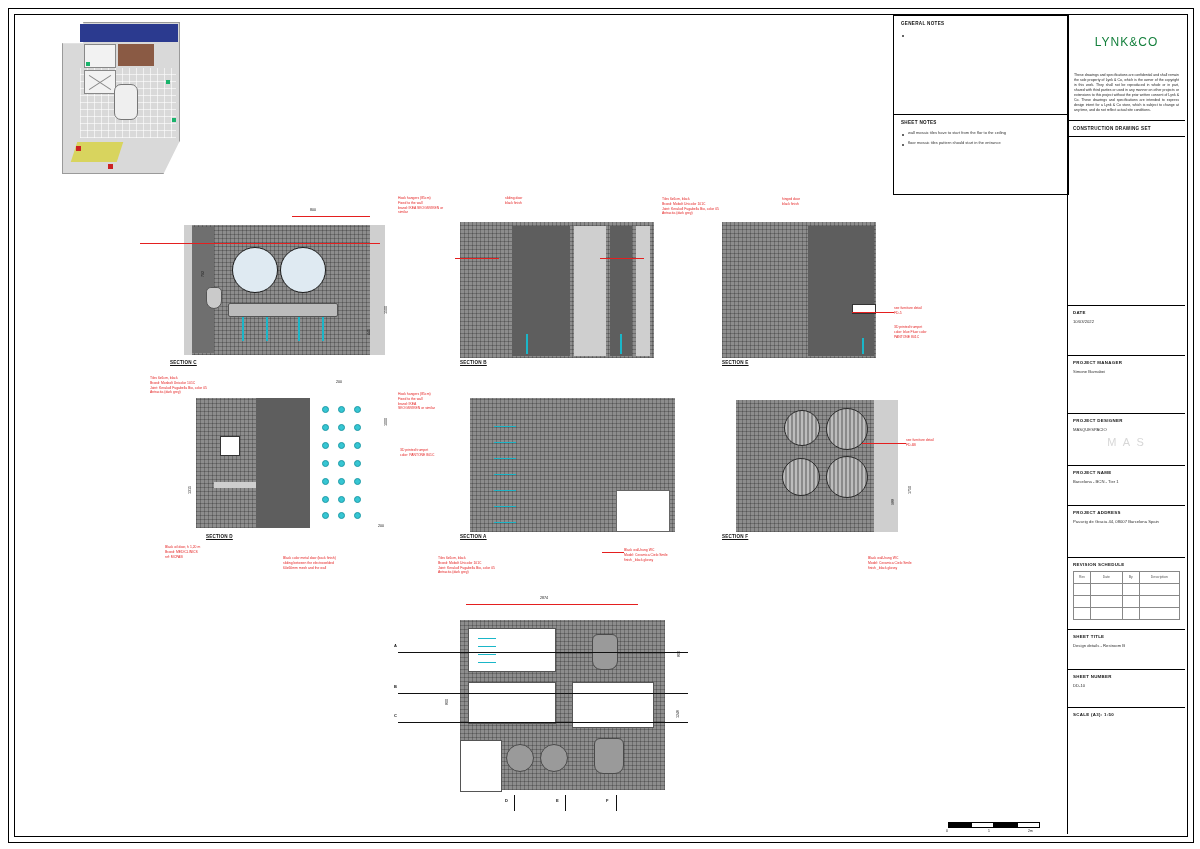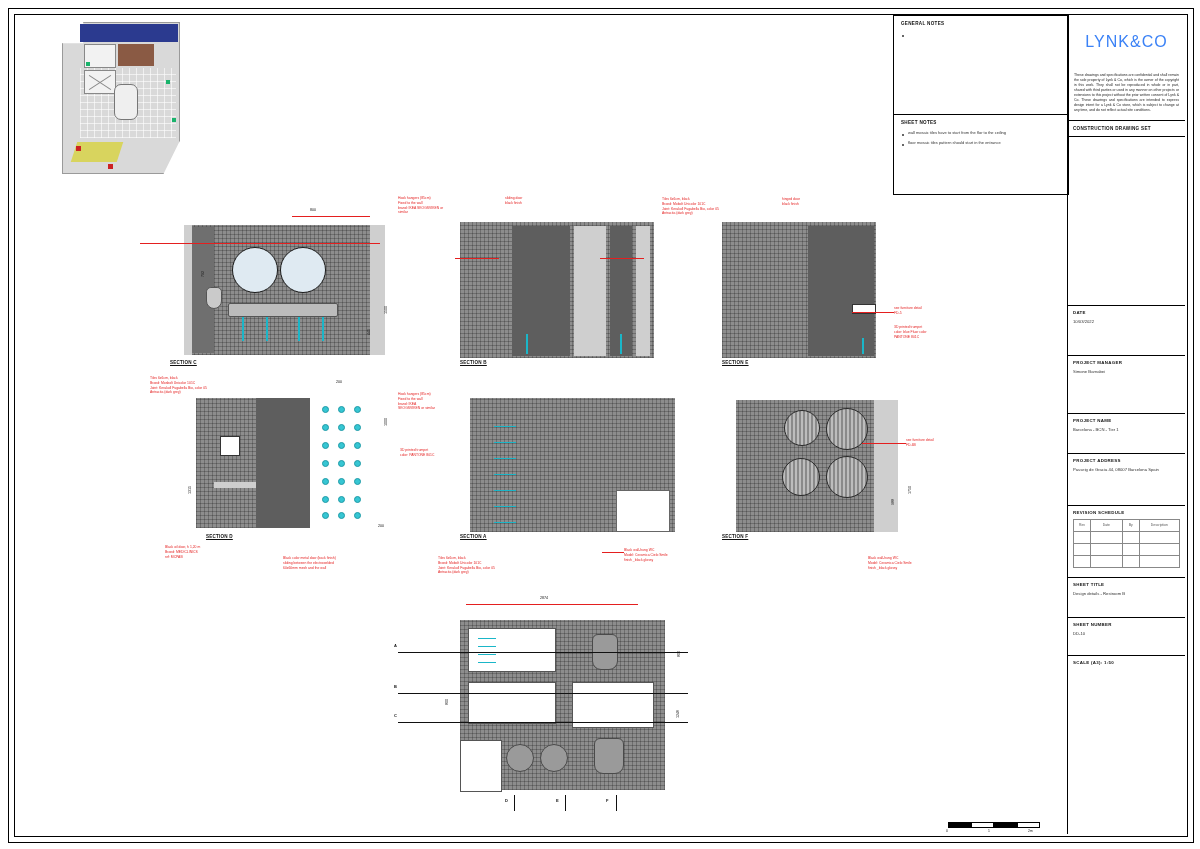--- a/index.html
+++ b/index.html
@@ -25,21 +25,21 @@
   .kp-yellow{position:absolute;left:12px;top:120px;width:46px;height:20px;background:#d8d45e;transform:skewX(-18deg);}
   .kp-dot{position:absolute;width:4px;height:4px;background:#19b36b;}
   .kp-red{position:absolute;width:5px;height:5px;background:#cc2222;}
 
   
   .tb{position:absolute;right:15px;top:15px;width:118px;height:819px;border-left:1px solid #000;box-sizing:border-box;}
   .tb-sec{border-bottom:1px solid #000;padding:4px 5px 5px 5px;box-sizing:border-box;}
   .tb-h{font-size:4.4px;font-weight:bold;letter-spacing:.3px;margin-bottom:4px;}
   .tb-v{font-size:4.2px;color:#333;line-height:1.5;}
   .logo{height:54px;display:flex;align-items:center;justify-content:center;border-bottom:0;}
-  .logo-txt{font-size:16px;letter-spacing:1px;color:#3b82f6;font-family:"Liberation Sans",sans-serif;}
+  .logo-txt{font-size:12px;letter-spacing:1px;color:#15803d;font-family:"Liberation Sans",sans-serif;}
   .legal{font-size:3.5px;line-height:1.45;text-align:justify;color:#222;padding:4px 6px 6px 6px;}
   .cds{font-size:4.6px;font-weight:bold;letter-spacing:.3px;padding:5px 5px;border-top:1px solid #000;border-bottom:1px solid #000;}
   .mas{font-size:11px;letter-spacing:2px;color:#d7d7d7;}
   .rev-table{width:100%;border-collapse:collapse;margin-top:2px;}
   .rev-table td,.rev-table th{border:1px solid #888;height:9px;font-size:3.4px;font-weight:normal;color:#555;text-align:center;}
 
   
   .notes{position:absolute;left:893px;top:15px;width:176px;height:180px;border:1px solid #000;box-sizing:border-box;}
   .notes .blk{padding:5px 7px;box-sizing:border-box;}
   .notes .hr{border-top:1px solid #000;}
@@ -122,20 +122,25 @@
     <div style="height:168px;border-bottom:1px solid #000;"></div>
 
     <div class="tb-sec" style="height:50px;">
       <div class="tb-h">DATE</div>
       <div class="tb-v">10/03/2022</div>
     </div>
     <div class="tb-sec" style="height:58px;">
       <div class="tb-h">PROJECT MANAGER</div>
       <div class="tb-v">Simone Barnabei</div>
     </div>
+    <div class="tb-sec" style="height:52px;">
+      <div class="tb-h">PROJECT DESIGNER</div>
+      <div class="tb-v">MASQUESPACIO</div>
+      <div class="mas" style="text-align:center;margin-top:3px;">M A S</div>
+    </div>
     <div class="tb-sec" style="height:40px;">
       <div class="tb-h">PROJECT NAME</div>
       <div class="tb-v">Barcelona - BCN - Tier 1</div>
     </div>
     <div class="tb-sec" style="height:52px;">
       <div class="tb-h">PROJECT ADDRESS</div>
       <div class="tb-v">Passeig de Gracia 44, 08007 Barcelona Spain</div>
     </div>
     <div class="tb-sec" style="height:72px;">
       <div class="tb-h">REVISION SCHEDULE</div>

